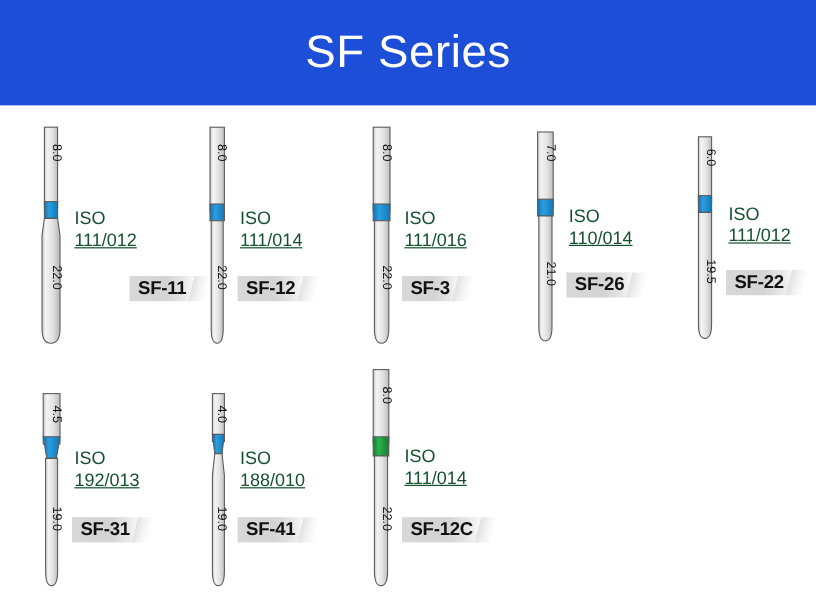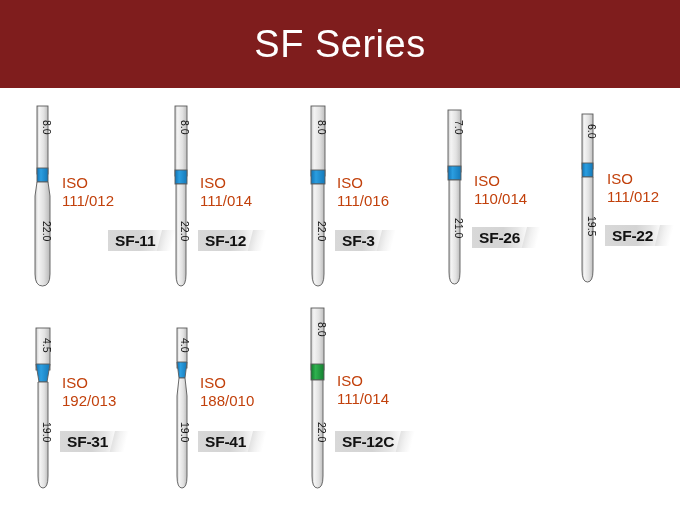--- a/index.html
+++ b/index.html
@@ -12,21 +12,21 @@
     background: #ffffff;
     font-family: "Liberation Sans", sans-serif;
     overflow: hidden;
     position: relative;
   }
 
   
   #header-banner {
     width: 680px;
     height: 88px;
-    background: #7f1d1d;
+    background: #1d4ed8;
     display: flex;
     align-items: center;
     justify-content: center;
     box-sizing: border-box;
   }
   #header-title {
     color: #ffffff;
     font-size: 38px;
     font-weight: 400;
     letter-spacing: 0.5px;
@@ -84,27 +84,27 @@
     line-height: 1;
   }
   .dim-head { left: 42px; }
   .dim-total { left: 42px; }
 
   
   .iso-block {
     position: absolute;
     left: 52px;
     font-size: 15px;
-    color: #c2410c;
+    color: #14532d;
     line-height: 1.18;
     font-family: "Liberation Sans", sans-serif;
     white-space: nowrap;
   }
   .iso-line1 { display: block; }
-  .iso-line2 { display: block; }
+  .iso-line2 { display: block; text-decoration: underline; }
 
   
   .model-badge {
     position: absolute;
     left: 50px;
     height: 21px;
     padding: 0 9px 0 7px;
     display: flex;
     align-items: center;
     background: linear-gradient(to right,

